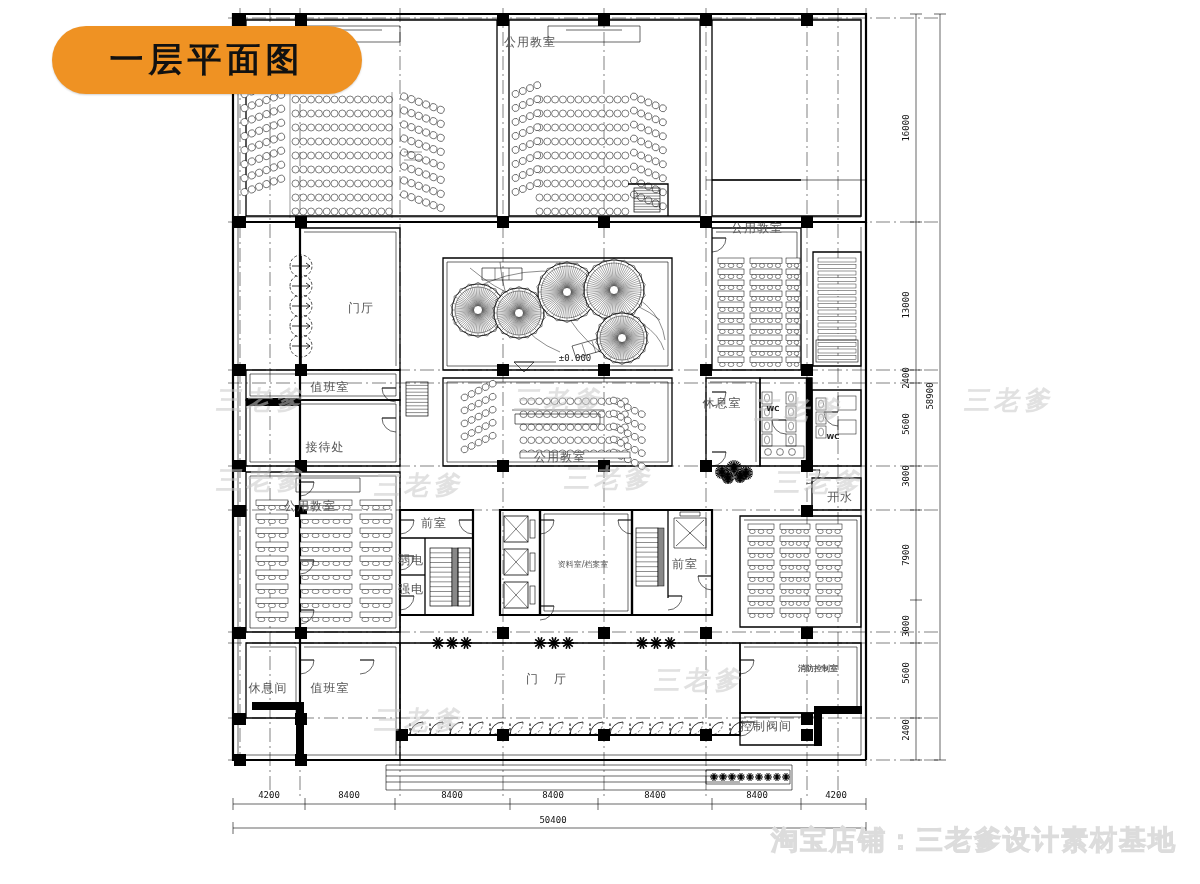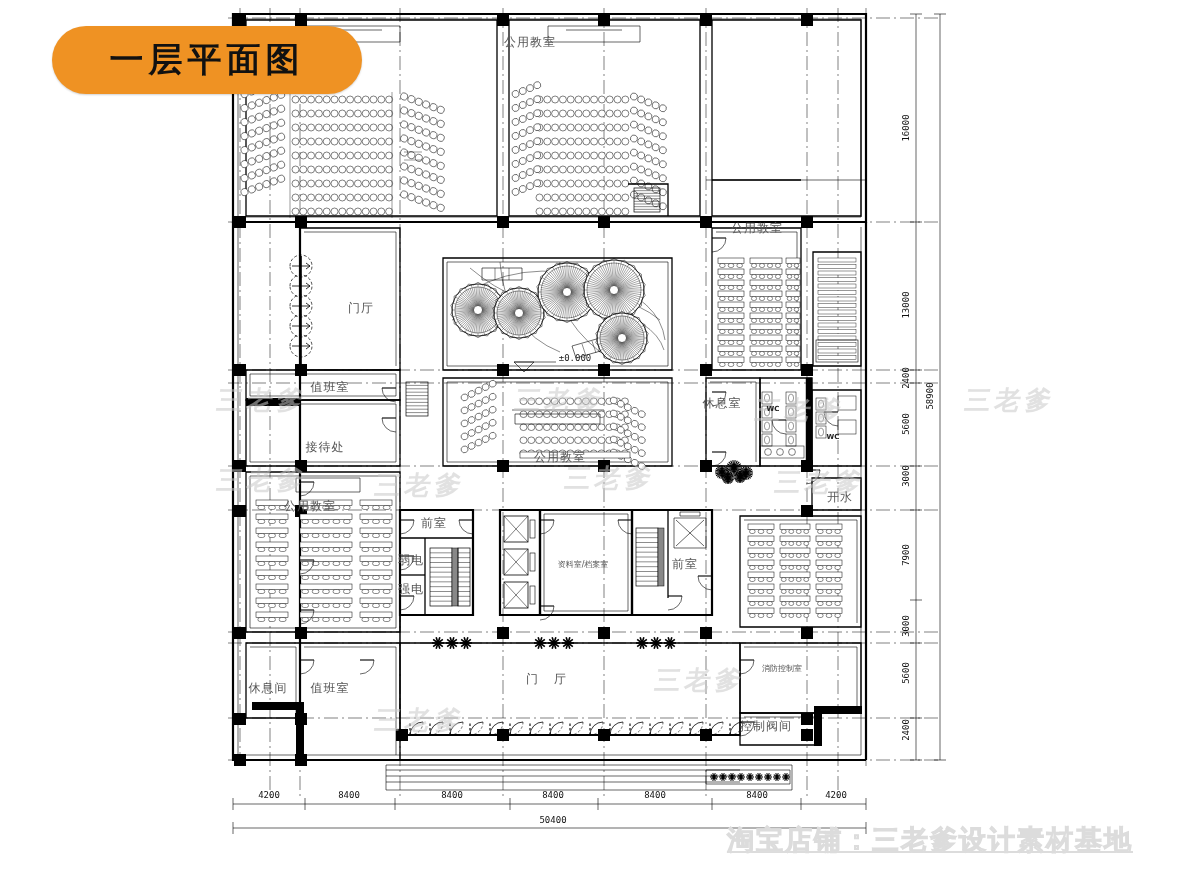--- a/index.html
+++ b/index.html
@@ -23,23 +23,23 @@
   
   .dimtxt{position:absolute;z-index:26;font-size:9px;color:#111;white-space:nowrap;
     transform:translate(-50%,-50%);font-family:"DejaVu Sans Mono","Liberation Mono",monospace;}
   .dimtxt.vert{transform:translate(-50%,-50%) rotate(-90deg);}
   .elev{position:absolute;z-index:26;font-size:9px;color:#222;white-space:nowrap;
     transform:translate(-50%,-50%);font-family:"DejaVu Sans Mono",monospace;}
   
   .wm{position:absolute;z-index:12;color:#c9c9c9;font-weight:bold;white-space:nowrap;
       pointer-events:none;font-family:"DejaVu Sans",sans-serif;opacity:.55;}
   .wm-in{font-size:26px;letter-spacing:4px;transform:translate(-50%,-50%) skewX(-8deg);}
-  #wm-shop{position:absolute;z-index:35;left:727px;top:822px;font-size:27px;
+  #wm-shop{position:absolute;z-index:35;left:771px;top:822px;font-size:27px;
       font-weight:bold;letter-spacing:2px;color:#f0f0f0;white-space:nowrap;
-      -webkit-text-stroke:1px #dcdcdc;font-family:"DejaVu Sans",sans-serif;text-decoration:underline;}
+      -webkit-text-stroke:1px #dcdcdc;font-family:"DejaVu Sans",sans-serif;}
 </style>
 </head>
 <body>
 
 <div id="stage">
 
   <svg class="layer" viewBox="0 0 1200 884" xmlns="http://www.w3.org/2000/svg">
     <defs>
 
       <style>
@@ -2697,21 +2697,21 @@
       <div class="rlabel wc" style="left: 833px; top: 437px;">WC</div>
       <div class="rlabel" style="left: 840px; top: 497px;">开水</div>
       <div class="rlabel" style="left: 434px; top: 523px;">前室</div>
       <div class="rlabel" style="left: 411px; top: 560px;">弱电</div>
       <div class="rlabel" style="left: 411px; top: 589px;">强电</div>
       <div class="rlabel sm" style="left: 583px; top: 564px;">资料室/档案室</div>
       <div class="rlabel" style="left: 685px; top: 564px;">前室</div>
       <div class="rlabel wide" style="left: 549px; top: 679px;">门 厅</div>
       <div class="rlabel" style="left: 268px; top: 688px;">休息间</div>
       <div class="rlabel" style="left: 330px; top: 688px;">值班室</div>
-      <div class="rlabel sm" style="left: 782px; top: 668px;">消防控制室</div>
+      <div class="rlabel sm" style="left: 818px; top: 668px; font-weight: bold;">消防控制室</div>
       <div class="rlabel" style="left: 766px; top: 726px;">控制阀间</div>
     </div>
   <div id="dim-labels">
       <div class="dimtxt" style="left: 269px; top: 795px;">4200</div>
       <div class="dimtxt" style="left: 349px; top: 795px;">8400</div>
       <div class="dimtxt" style="left: 452px; top: 795px;">8400</div>
       <div class="dimtxt" style="left: 553px; top: 795px;">8400</div>
       <div class="dimtxt" style="left: 655px; top: 795px;">8400</div>
       <div class="dimtxt" style="left: 757px; top: 795px;">8400</div>
       <div class="dimtxt" style="left: 836px; top: 795px;">4200</div>

